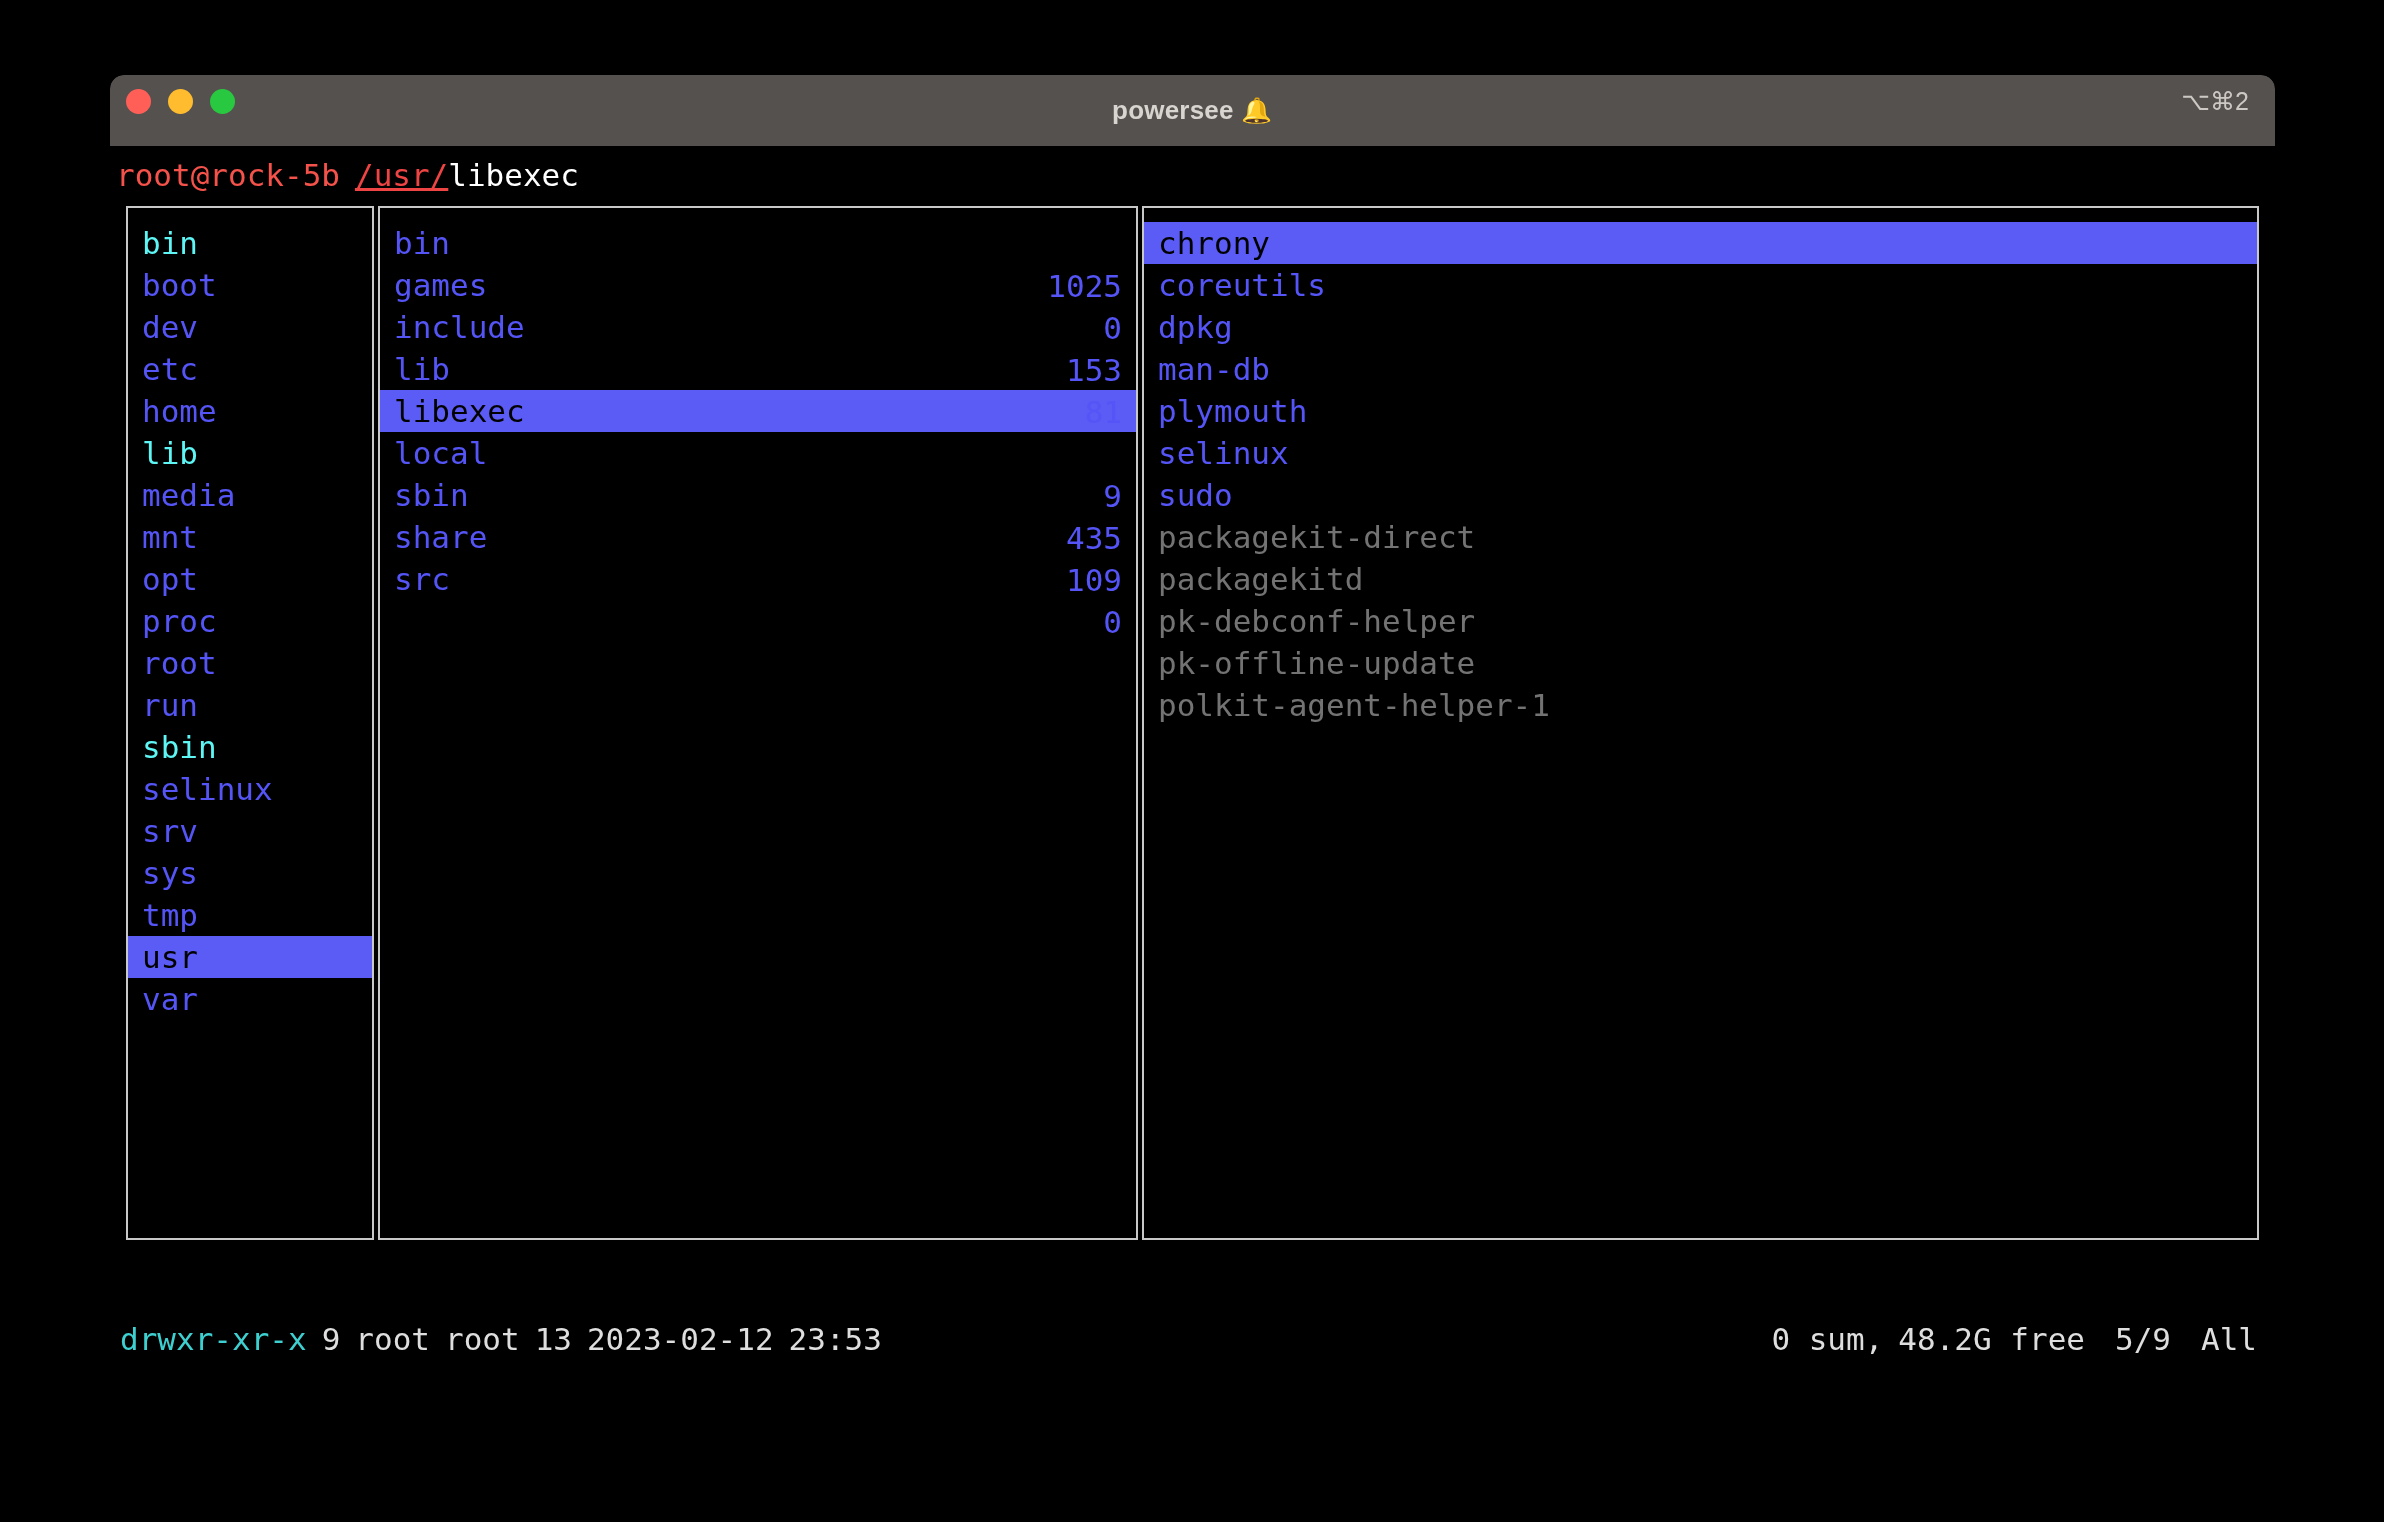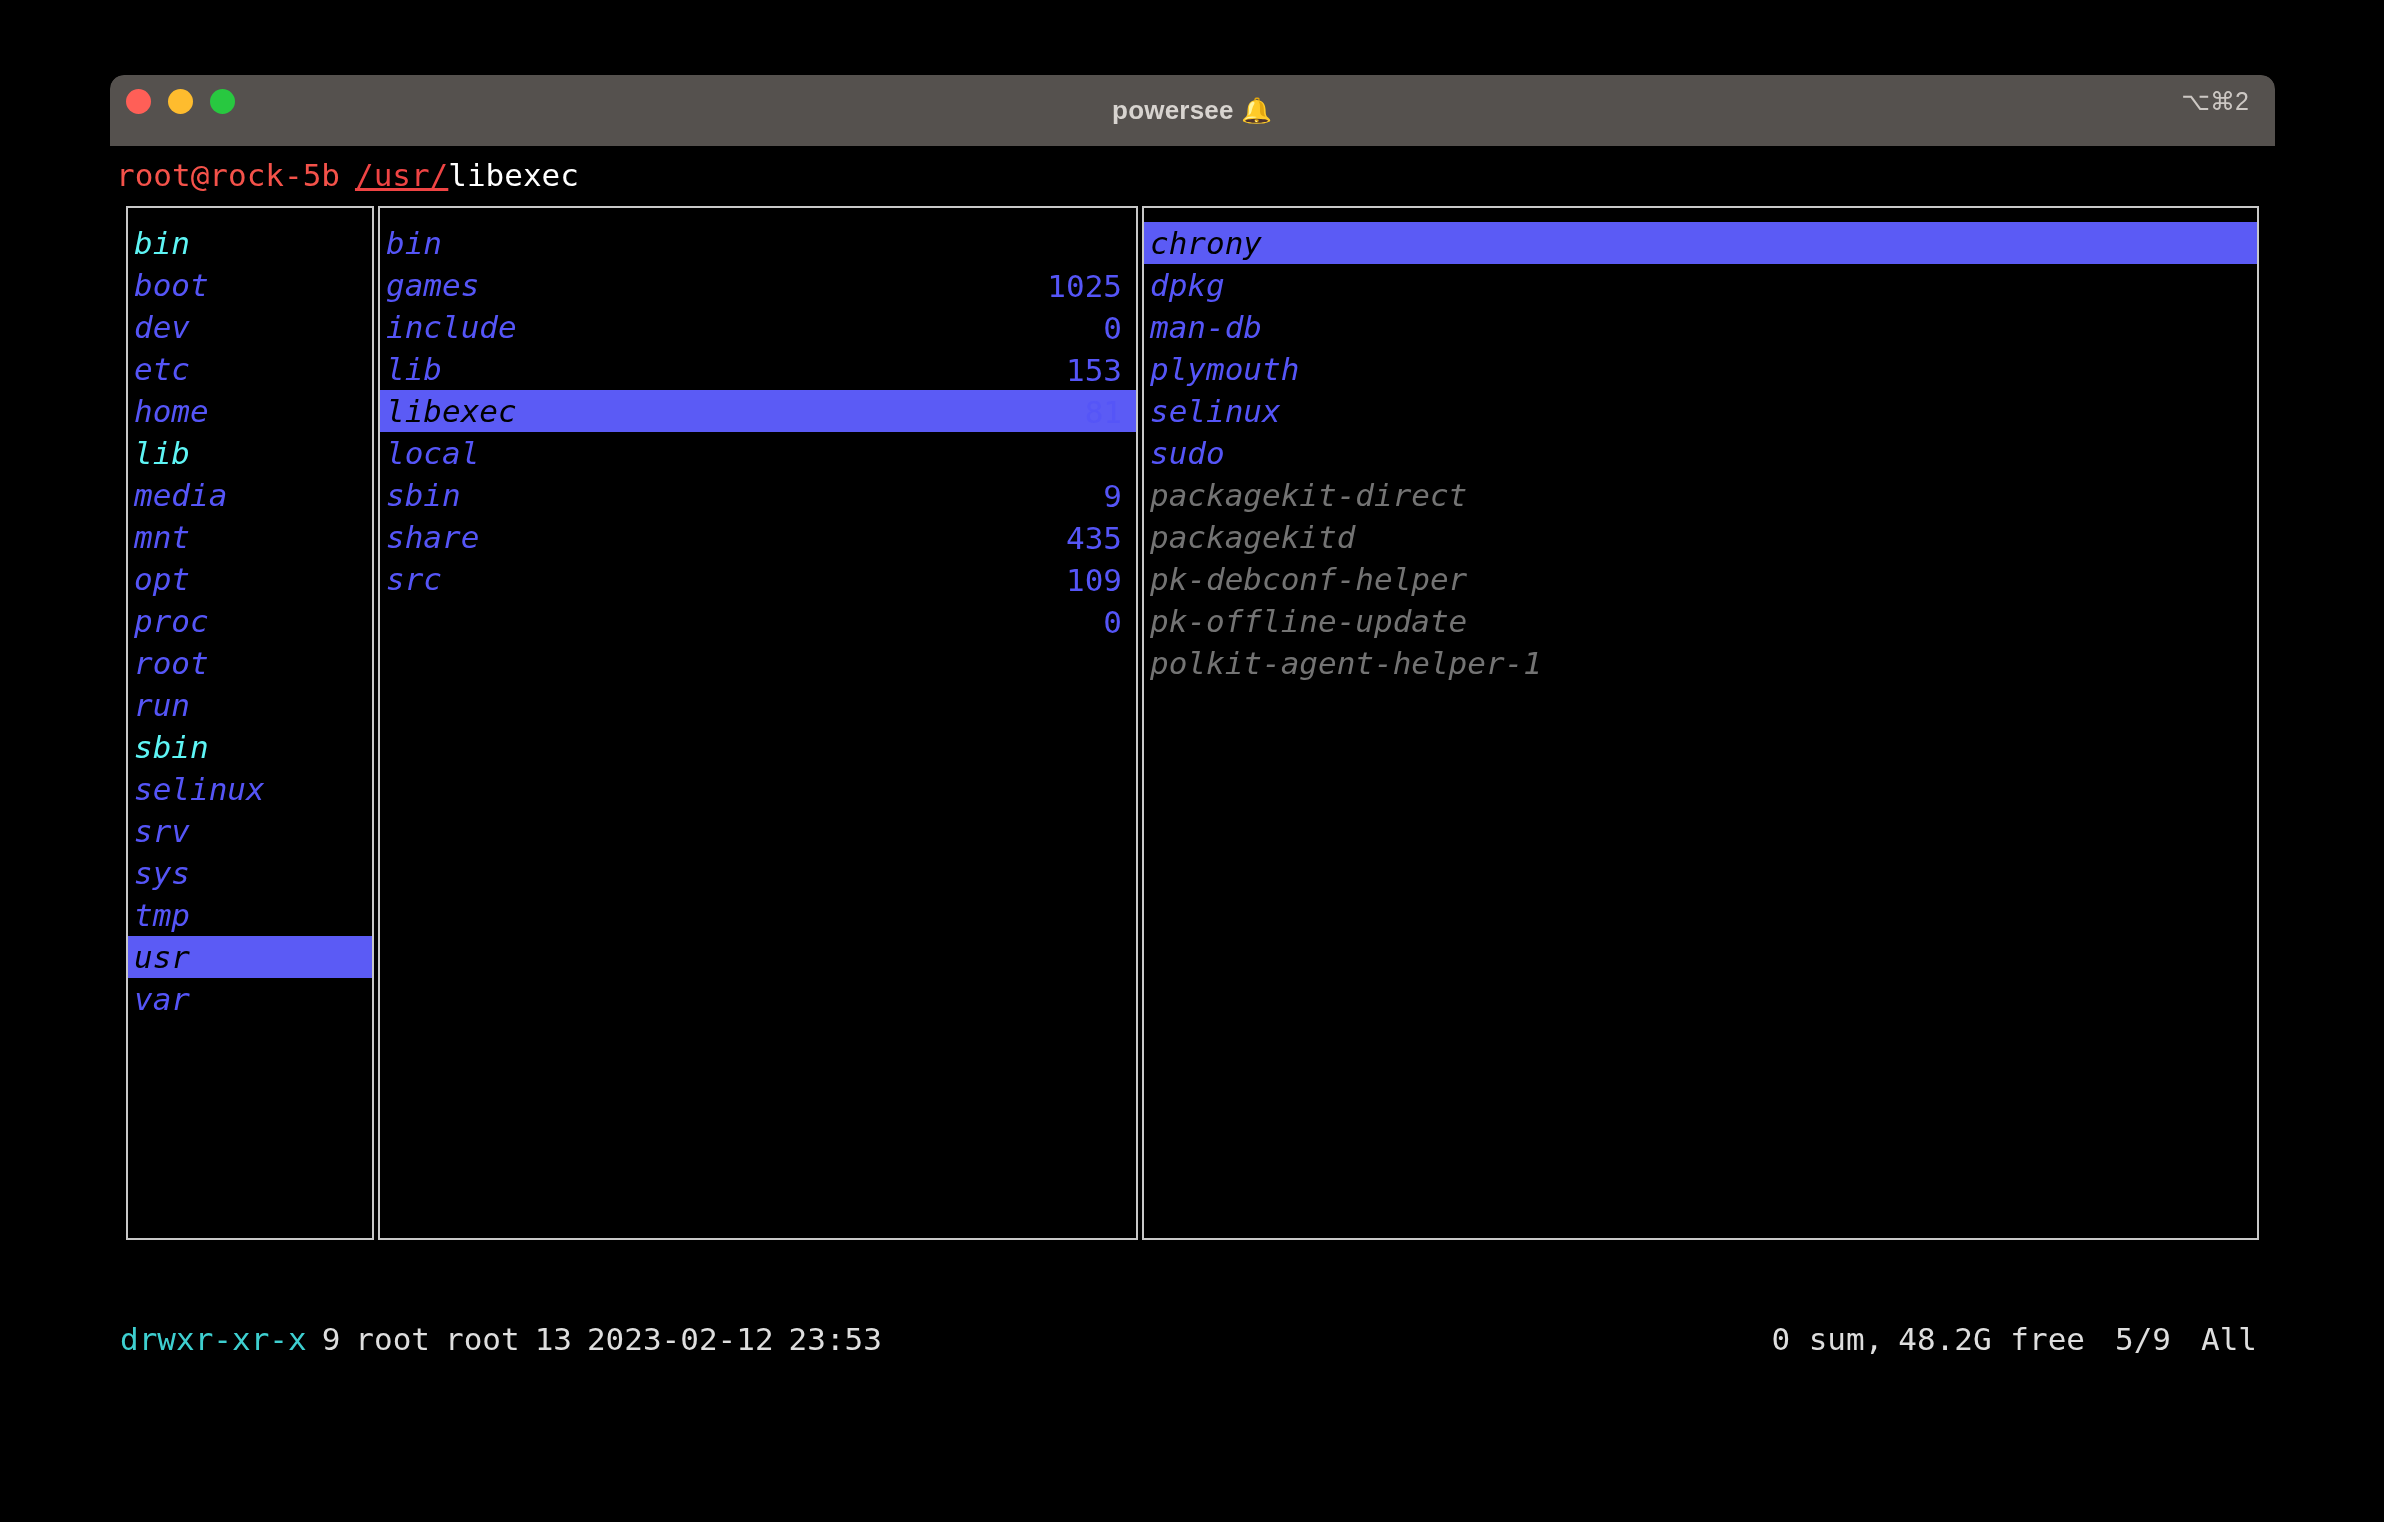--- a/index.html
+++ b/index.html
@@ -120,25 +120,24 @@
 
   .row {
     height: 42px;
     line-height: 42px;
     font-size: 31px;
     white-space: nowrap;
     display: flex;
     box-sizing: border-box;
   }
   .row .name {
-    padding-left: 6px;
+    padding-left: 14px;
     flex: 1;
     overflow: hidden;
     text-overflow: clip;
-    font-style: italic;
   }
   .row .size {
     padding-right: 14px;
     text-align: right;
     margin-top: 43px;
   }
 
   
   .t-dir     { color: #5555f7; }
   .t-link    { color: #5ef5f5; }
@@ -294,20 +293,23 @@
         <div class="row">
           <span class="name t-dir">src</span>
           <span class="size t-dir">0</span>
         </div>
       </div>
     <div class="panel" id="panel-right">
         <div class="row selected">
           <span class="name t-dir">chrony</span>
         </div>
         <div class="row">
+          <span class="name t-dir">coreutils</span>
+        </div>
+        <div class="row">
           <span class="name t-dir">dpkg</span>
         </div>
         <div class="row">
           <span class="name t-dir">man-db</span>
         </div>
         <div class="row">
           <span class="name t-dir">plymouth</span>
         </div>
         <div class="row">
           <span class="name t-dir">selinux</span>

